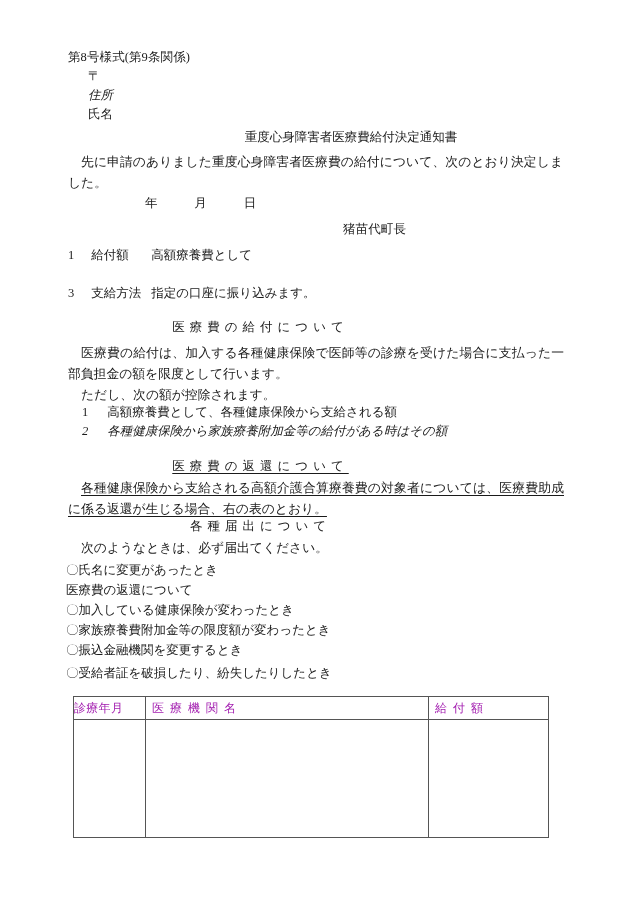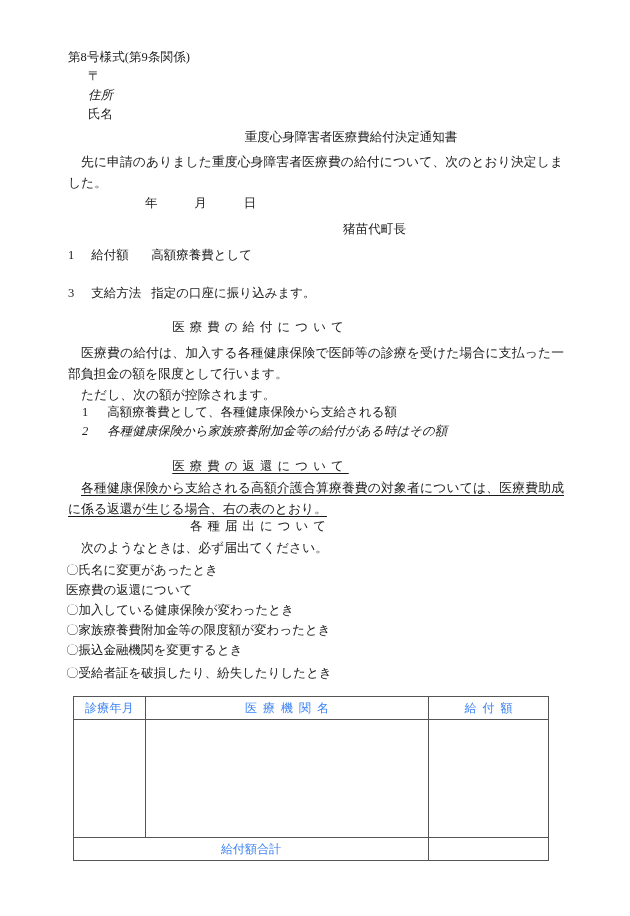--- a/index.html
+++ b/index.html
@@ -154,23 +154,22 @@
     left: 73px;
     top: 696px;
     width: 475px;
     border-collapse: collapse;
     table-layout: fixed;
     font-size: 12px;
   }
   #benefit-table td {
     border: 1px solid #555555;
     padding: 0;
-    text-align: center;
     vertical-align: middle;
-    color: #3b82f6;
+    color: #a21caf;
   }
   #benefit-table .th-cell {
     height: 22px;
     line-height: 22px;
   }
   #benefit-table .th-cell span { letter-spacing: 6px; padding-left: 6px; }
   #benefit-table .th-plain span { letter-spacing: 0.3px; padding-left: 0; }
   #benefit-table .body-cell { height: 117px; }
   #benefit-table .total-cell {
     height: 22px;
@@ -267,20 +266,16 @@
         </td>
         <td class="th-cell">
           <span>給付額</span>
         </td>
       </tr>
       <tr>
         <td class="body-cell"></td>
         <td class="body-cell"></td>
         <td class="body-cell"></td>
       </tr>
-      <tr>
-        <td class="total-cell" colspan="2">給付額合計</td>
-        <td class="total-cell"></td>
-      </tr>
     </tbody>
   </table>
 
 </div>
 
 </body></html>

